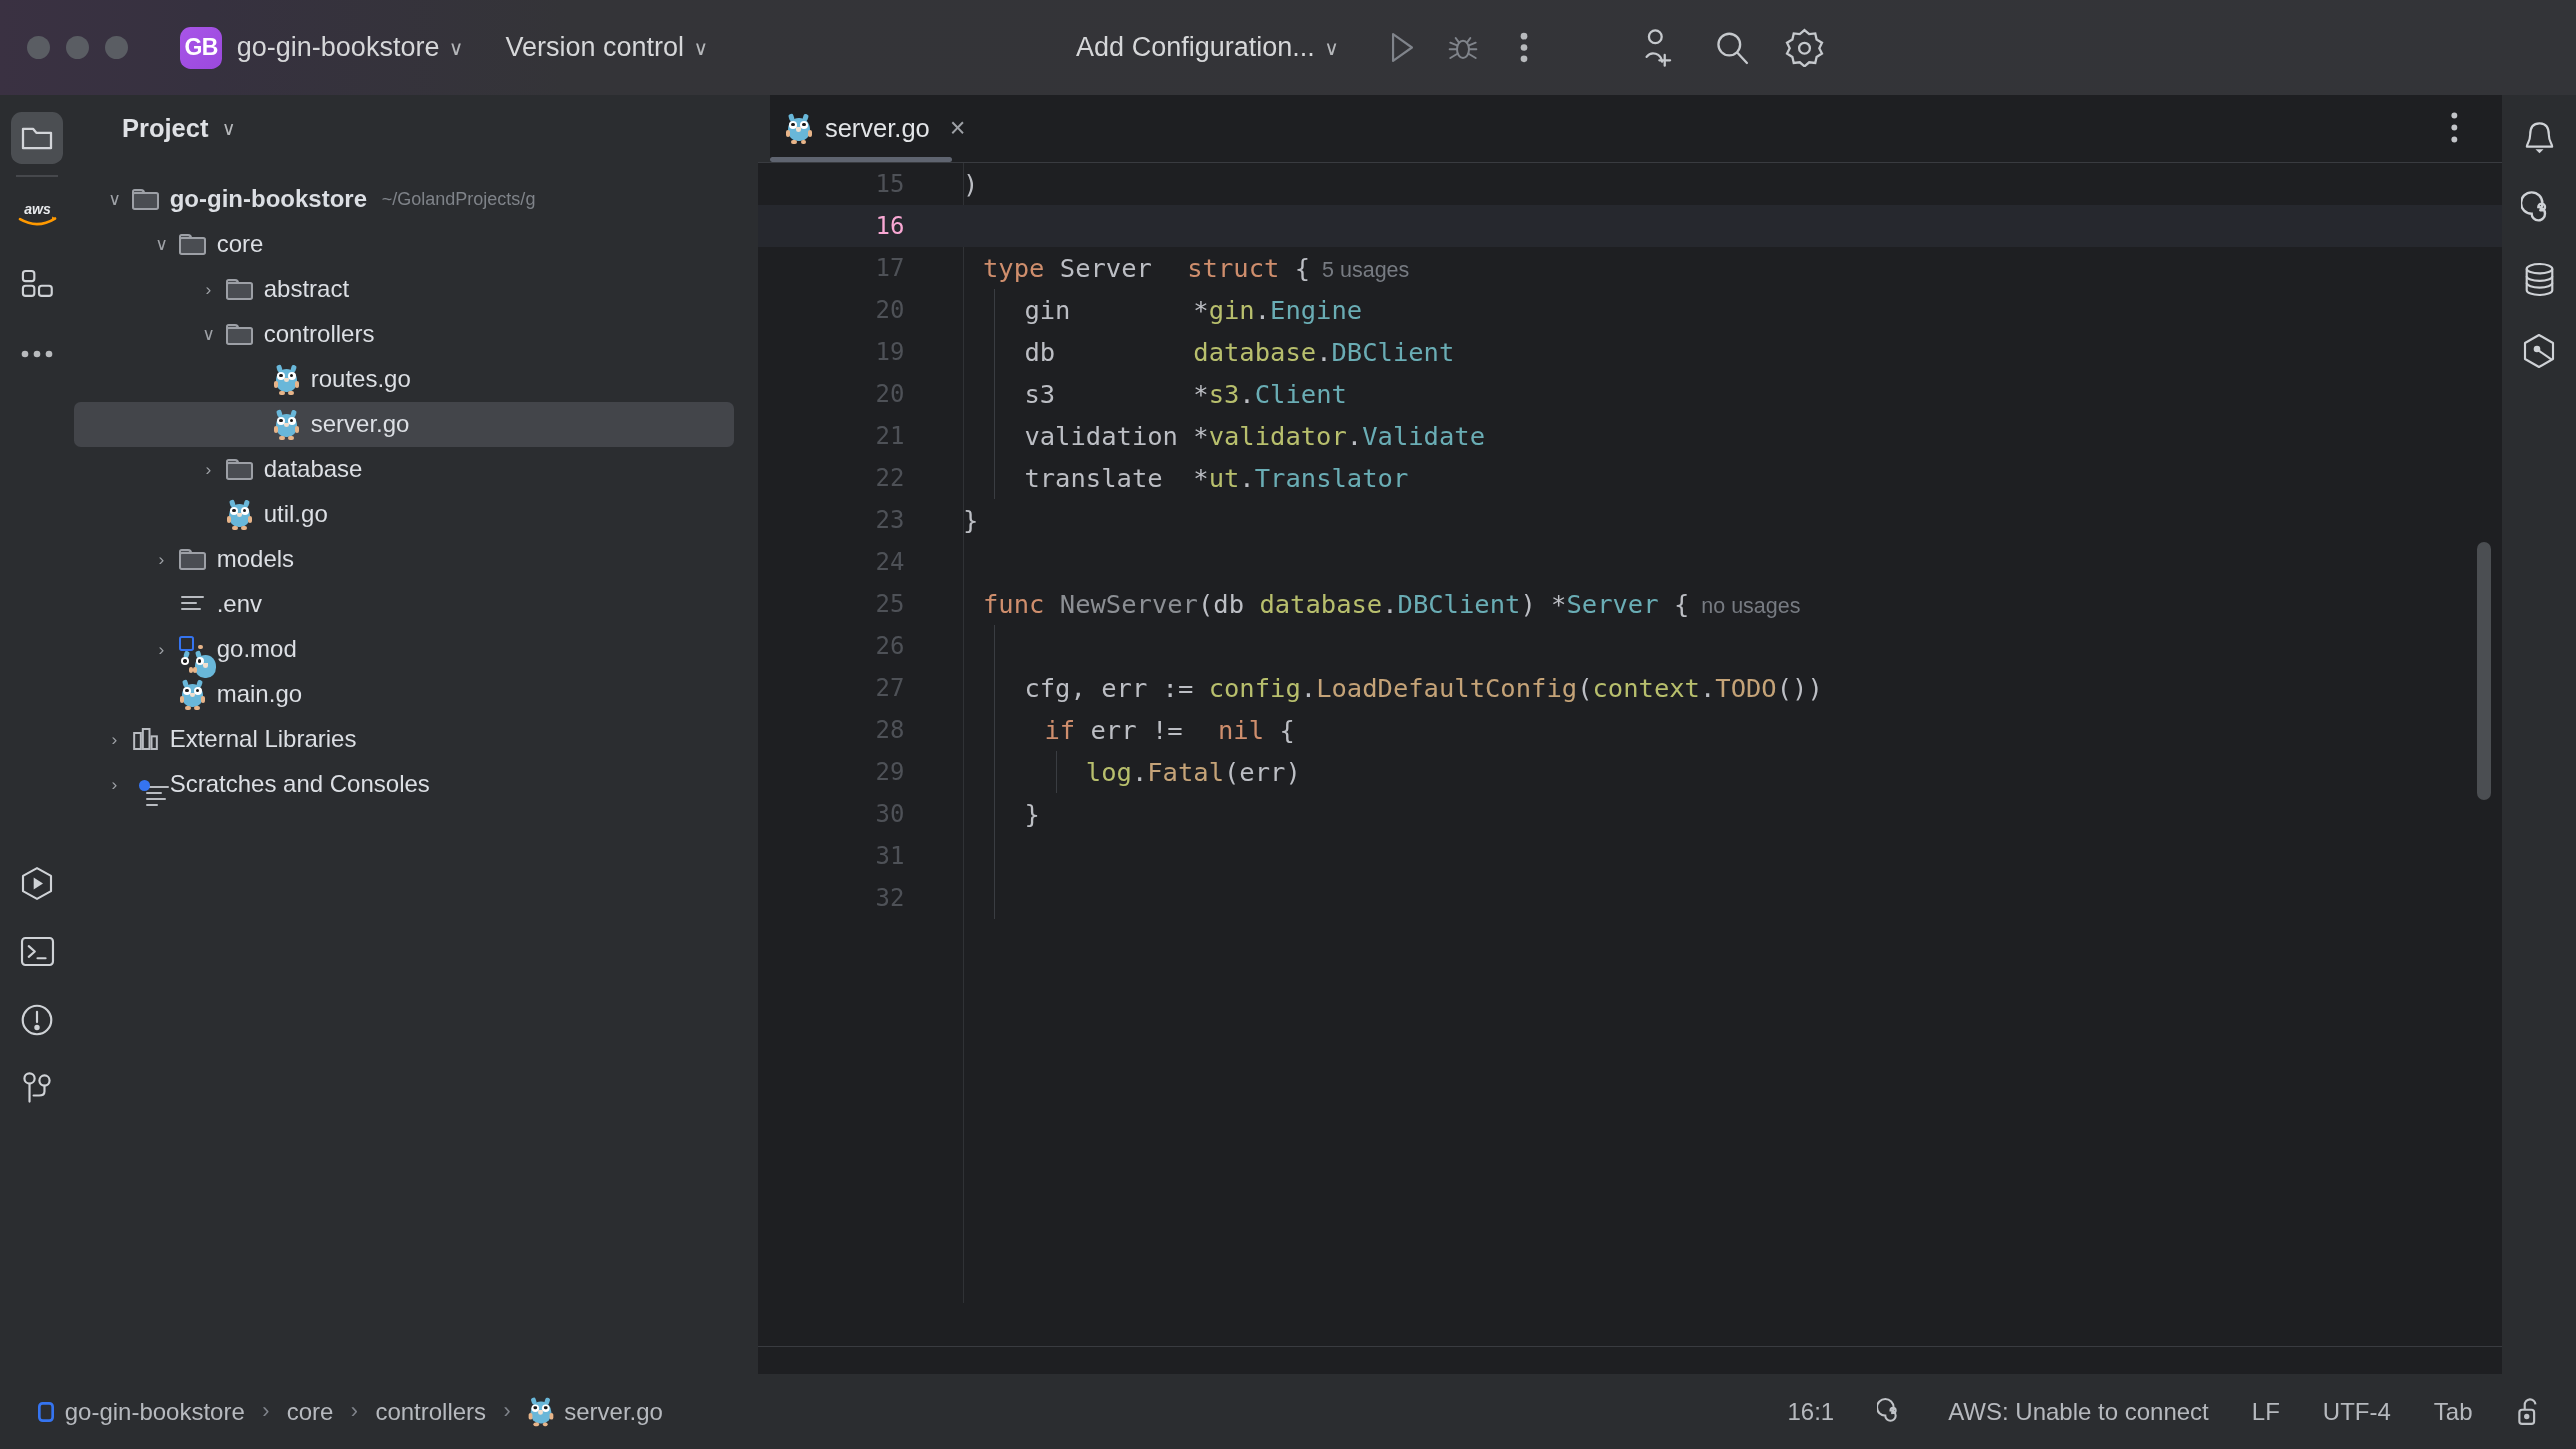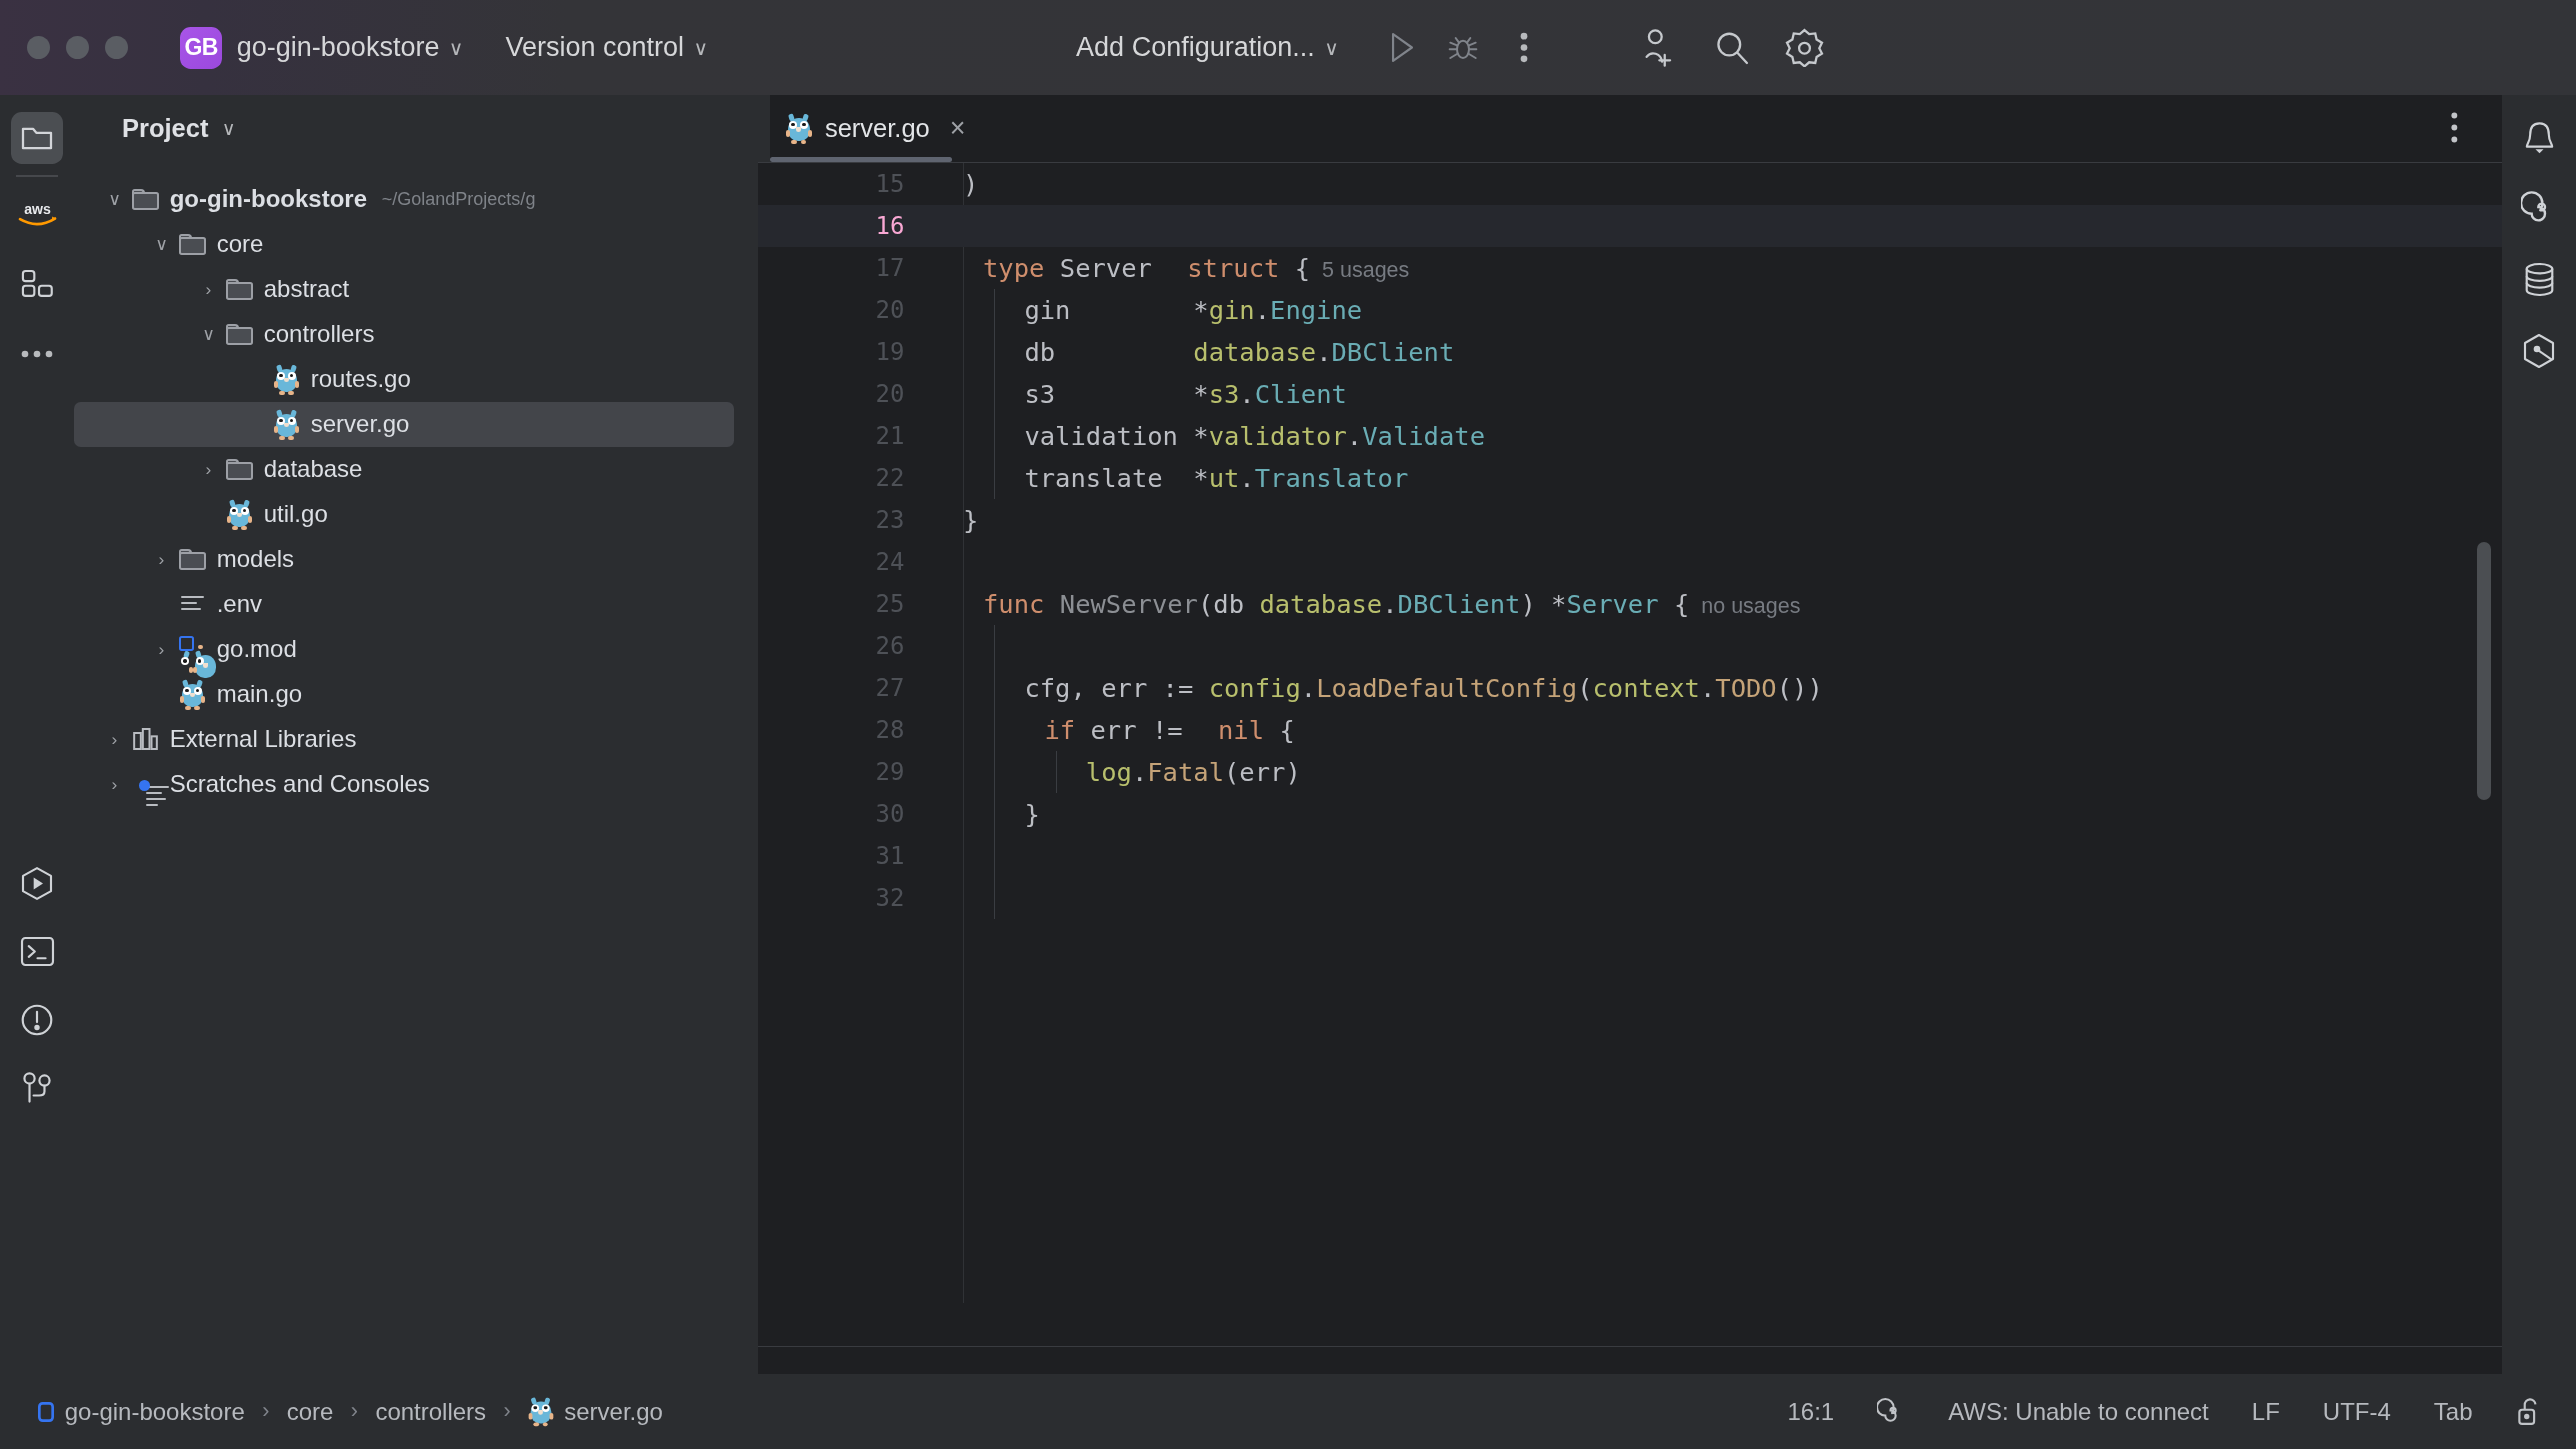--- a/index.html
+++ b/index.html
@@ -40,21 +40,21 @@
 
   
   #leftrail {
     position: absolute; left: 0; top: 95px;
     width: 74px; height: 1279px;
     background: #2b2d30;
     border-right: 0.7px solid #1f2124;
   }
   .rail-btn {
     width: 74px; height: 67px;
-    display: flex; align-items: center; justify-content: center;
+    display: flex; align-items: center; justify-content: center; font-style: italic;
   }
   .rail-sel { }
   .rail-sel .railbox {
     width: 52px; height: 52px; border-radius: 10.7px; background: #4b4e52;
     display:flex; align-items:center; justify-content:center;
   }
   .rail-div { width: 42px; height: 1.3px; background: #46484c; margin: 4px auto; }
 
   
   #rightrail {

